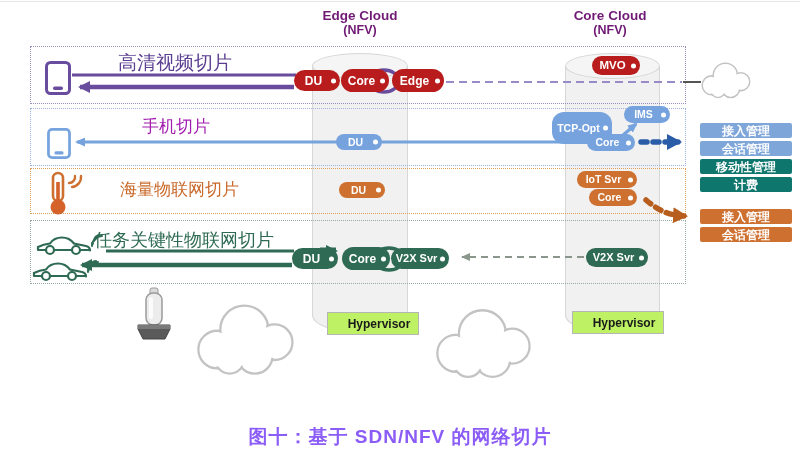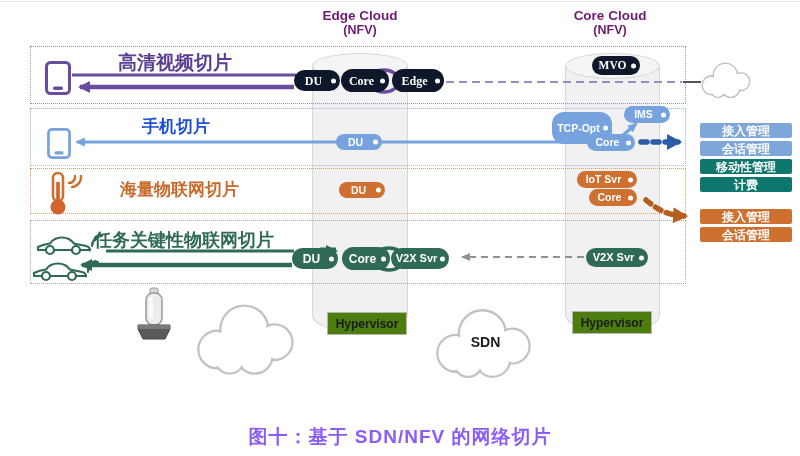--- a/index.html
+++ b/index.html
@@ -13,41 +13,41 @@
     border-radius:0 0 50% 50%/0 0 18px 18px;}
   .cylinder::before{content:"";position:absolute;left:-1px;right:-1px;top:-13px;height:26px;
     background:#f5f5f5;border:1px solid #d7d7d7;border-radius:50%;box-sizing:border-box;}
   
   .cloudhdr{position:absolute;width:96px;text-align:center;color:#701a75;}
   .cloudhdr .t{font-size:13.5px;font-weight:bold;line-height:15px;}
   .cloudhdr .s{font-size:12.5px;font-weight:bold;line-height:14px;}
   
   .sbox{position:absolute;border:1.5px dotted;background:transparent;}
   
-  .stitle{position:absolute;font-weight:bold;white-space:nowrap;}
+  .stitle{position:absolute;font-weight:normal;white-space:nowrap;}
   
   .pill{position:absolute;border-radius:12px;color:#fff;font-weight:bold;
     display:flex;align-items:center;justify-content:center;padding-right:7px;box-sizing:border-box;
     font-size:10.5px;line-height:1;}
   .pill::after{content:"";position:absolute;right:4px;top:50%;transform:translateY(-50%);
     width:5px;height:5px;border-radius:50%;background:#fff;}
-  .purple{background:#0f172a;font-family:Liberation Serif, serif;}
+  .purple{background:#b91c1c;}
   .blue{background:#76A3DE;}
   .orange{background:#CE7030;}
   .green{background:#2F6B54;}
   .big{font-size:12px;}
   
   .mbox{position:absolute;left:700px;width:92px;height:15px;border-radius:2px;color:#fff;
     font-size:12px;font-weight:bold;display:flex;align-items:center;justify-content:center;line-height:1;}
   .mb-light{background:#7FA6D9;}
   .mb-dark{background:#0f766e;}
   .mb-orange{background:#CE7030;}
   
-  .hyp{position:absolute;width:78px;height:21px;background:#4d7c0f;border:1px solid #b5b5b5;
-    color:#1a1a1a;font-size:12px;font-weight:bold;display:flex;align-items:center;justify-content:center;}
+  .hyp{position:absolute;width:78px;height:21px;background:#bef264;border:1px solid #b5b5b5;
+    color:#1a1a1a;font-size:12px;font-weight:bold;display:flex;align-items:center;justify-content:center;padding-left:12px;}
   .overlay{position:absolute;left:0;top:0;pointer-events:none;}
   .icon{position:absolute;}
   .sdnlabel{position:absolute;font-size:14px;font-weight:bold;color:#1a1a1a;text-align:center;}
   .devlabel{position:absolute;color:#D03030;font-size:17px;font-weight:bold;letter-spacing:1px;}
   .caption{position:absolute;left:0;top:424px;width:100%;text-align:center;color:#8b5cf6;
     font-size:19px;font-weight:600;letter-spacing:1px;}
 </style>
 </head>
 <body>
 
@@ -112,21 +112,20 @@
         <circle cx="38" cy="61" r="14"></circle>
     </g>
     <g fill="#fff">
       <circle cx="26" cy="52" r="16.2"></circle>
         <circle cx="52" cy="33" r="21.2"></circle>
         <circle cx="81" cy="45" r="15.2"></circle>
         <circle cx="62" cy="58" r="15.2"></circle>
         <circle cx="38" cy="61" r="12.2"></circle>
     </g>
   </svg>
-  <div class="sdnlabel" style="left:428px;top:334px;width:115px;">SDN</div>
 
   <svg class="overlay" width="800" height="456">
     <defs>
       <marker id="apS" markerUnits="userSpaceOnUse" markerWidth="10" markerHeight="8" refX="8" refY="4" orient="auto">
           <path d="M0,0 L9,4 L0,8 Z" fill="#6A4C9E"></path>
         </marker>
       <marker id="apL" markerUnits="userSpaceOnUse" markerWidth="14" markerHeight="12" refX="10" refY="6" orient="auto">
           <path d="M0,0 L12,6 L0,12 Z" fill="#6A4C9E"></path>
         </marker>
       <marker id="abS" markerUnits="userSpaceOnUse" markerWidth="11" markerHeight="9" refX="8" refY="4.5" orient="auto">
@@ -165,21 +164,21 @@
 
     <line x1="106" y1="251" x2="294" y2="251" stroke="#2F6B54" stroke-width="2.8"></line>
     <line x1="292" y1="265" x2="82" y2="265" stroke="#2F6B54" stroke-width="4.5" marker-end="url(#agrL)"></line>
     <line x1="320" y1="251" x2="336" y2="251" stroke="#2F6B54" stroke-width="7" marker-end="url(#agrL)"></line>
     <path d="M375,258 A14,10 0 0 1 403,258" fill="none" stroke="#2F6B54" stroke-width="3.4" marker-end="url(#agrS)"></path>
     <path d="M403,260 A14,10 0 0 1 375,260" fill="none" stroke="#2F6B54" stroke-width="3.4" marker-end="url(#agrS)"></path>
     <line x1="584" y1="257" x2="462" y2="257" stroke="#8a968c" stroke-width="2.2" stroke-dasharray="7 5" marker-end="url(#agyS)"></line>
   </svg>
 
   <div class="stitle" style="left:118px;top:50px;font-size:19px;color:#5B3E91;">高清视频切片</div>
-  <div class="stitle" style="left:142px;top:115px;font-size:17px;color:#1d4ed8;">手机切片</div>
+  <div class="stitle" style="left:142px;top:115px;font-size:17px;color:#a21caf;">手机切片</div>
   <div class="stitle" style="left:120px;top:178px;font-size:17px;color:#C9692A;">海量物联网切片</div>
   <div class="stitle" style="left:94px;top:228px;font-size:18px;color:#2F6B54;">任务关键性物联网切片</div>
 
   <svg class="icon" style="left:44px;top:60px;" width="28" height="36" viewBox="0 0 28 36">
     <rect x="2.5" y="2.5" width="23" height="31" rx="4" fill="#fff" stroke="#6A4C9E" stroke-width="3"></rect>
     <rect x="9" y="26.5" width="10" height="3.5" rx="1.75" fill="#6A4C9E"></rect>
   </svg>
   <svg class="icon" style="left:46px;top:127px;" width="26" height="33" viewBox="0 0 28 36">
     <rect x="2.5" y="2.5" width="23" height="31" rx="4" fill="#fff" stroke="#76A3DE" stroke-width="3"></rect>
     <rect x="9" y="26.5" width="10" height="3.5" rx="1.75" fill="#76A3DE"></rect>

